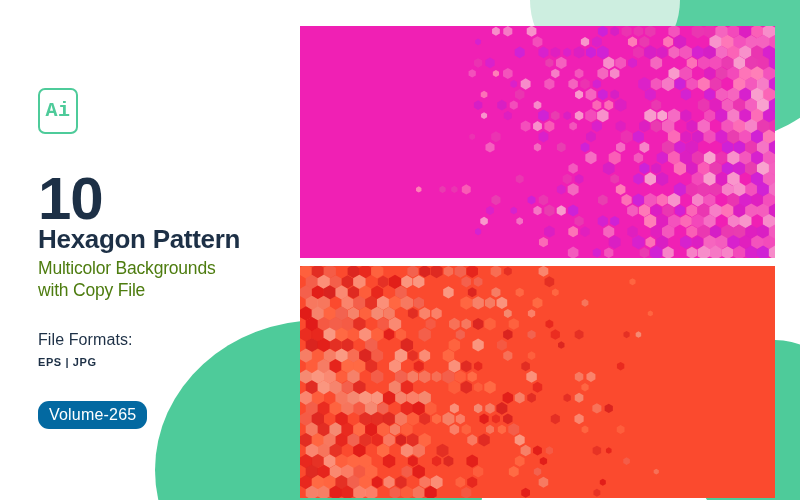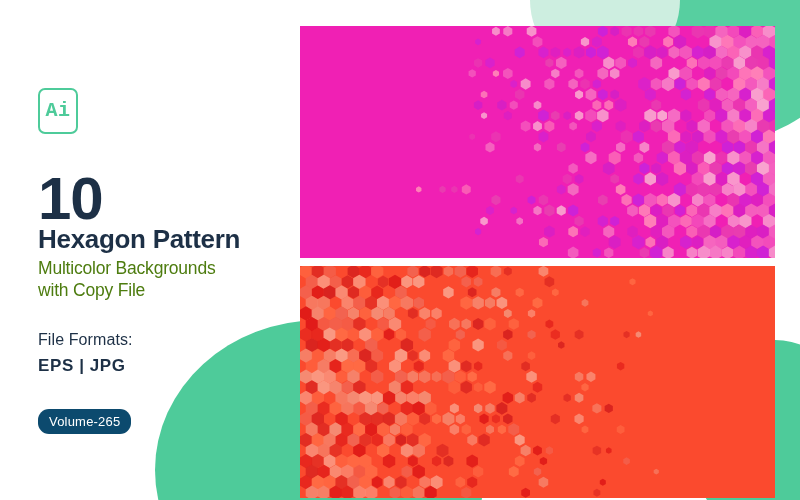--- a/index.html
+++ b/index.html
@@ -107,31 +107,31 @@
     margin-top: 5px;
   }
   #formats-label {
     margin-top: 30px;
     font-size: 16px;
     color: #1d3046;
     letter-spacing: 0.1px;
   }
   #formats-value {
     margin-top: 7px;
-    font-size: 17px;
+    font-size: 11px;
     font-weight: bold;
     color: #1d3046;
     letter-spacing: 0.6px;
   }
   #volume-badge {
     margin-top: 33px;
     display: inline-block;
-    background: #0c4a6e;
+    background: #0369a1;
     color: #ffffff;
-    font-size: 13px;
+    font-size: 16px;
     padding: 5px 11px 5px 11px;
     border-radius: 11px;
     letter-spacing: 0.2px;
   }
 
   
   .artboard {
     position: absolute;
     overflow: hidden;
   }

